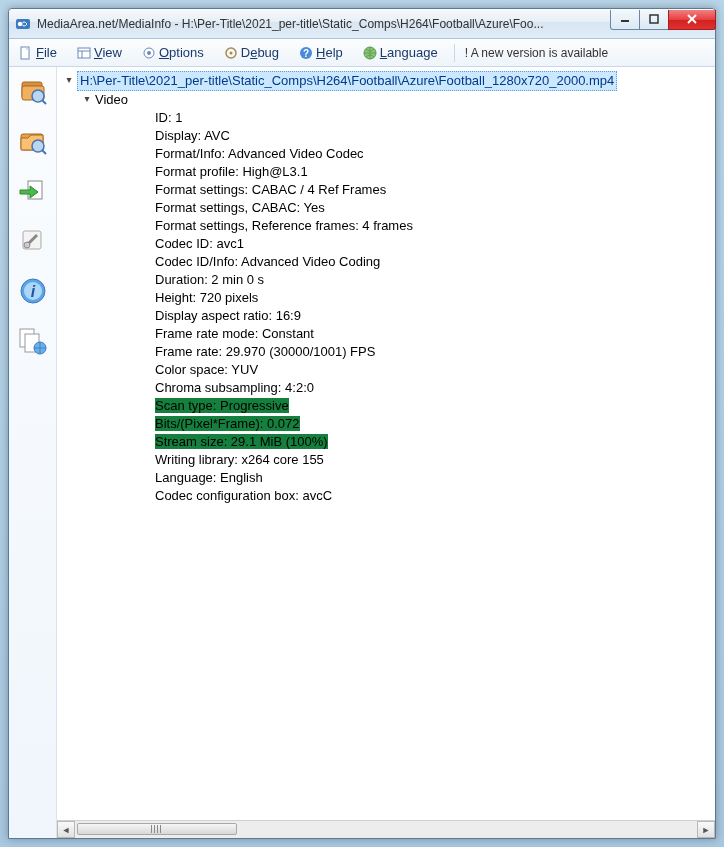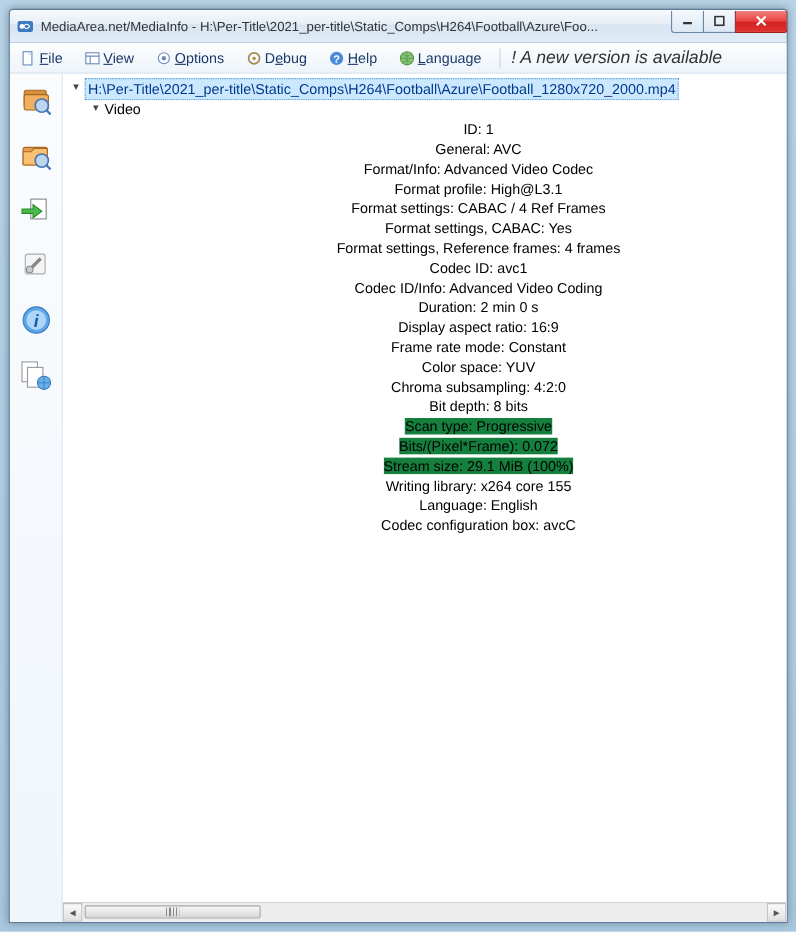--- a/index.html
+++ b/index.html
@@ -77,21 +77,21 @@
     align-items: center;
     gap: 3px;
     padding: 2px 6px;
     font-size: 13px;
     color: #1a3a6a;
     cursor: default;
   }
   .menu-item .micon { width:14px; height:14px; display:inline-flex; align-items:center; justify-content:center; }
   .menu-item u { text-decoration: underline; }
   .menu-sep { width:1px; height:18px; background:#c8d8e8; margin: 0 2px;}
-  .version-msg { font-size: 16px; color: #333; font-style: italic; }
+  .version-msg { font-size: 12px; color: #333; }
   .body {
     flex: 1;
     display: flex;
     overflow: hidden;
     background: #fff;
   }
   .sidebar {
     width: 48px;
     background: linear-gradient(to bottom, #fafcfe, #f0f6fc);
     border-right: 1px solid #d8e4f0;
@@ -114,21 +114,20 @@
   .tree-wrap {
     flex: 1;
     overflow: hidden;
     padding: 4px 0 0 0;
   }
   .tree {
     font-size: 13px;
     color: #000;
     line-height: 18px;
     white-space: nowrap;
-    text-align: center;
   }
   .node { display:flex; align-items:center; padding-left: 6px;}
   .node .toggle {
     width: 12px; height:12px;
     display:inline-flex; align-items:center; justify-content:center;
     color: #666;
     font-size: 10px;
     margin-right: 2px;
     transform: translateY(-1px);
   }
@@ -323,34 +322,35 @@
             <span class="toggle expanded"></span>
             <span class="label">H:\Per-Title\2021_per-title\Static_Comps\H264\Football\Azure\Football_1280x720_2000.mp4</span>
           </div>
           <div class="children">
             <div class="node">
               <span class="toggle expanded"></span>
               <span>Video</span>
             </div>
             <div class="children" id="video-props">
                 <div class="prop">ID: 1</div>
-                <div class="prop">General: AVC</div>
+                <div class="prop">Display: AVC</div>
                 <div class="prop">Format/Info: Advanced Video Codec</div>
                 <div class="prop">Format profile: High@L3.1</div>
                 <div class="prop">Format settings: CABAC / 4 Ref Frames</div>
                 <div class="prop">Format settings, CABAC: Yes</div>
                 <div class="prop">Format settings, Reference frames: 4 frames</div>
                 <div class="prop">Codec ID: avc1</div>
                 <div class="prop">Codec ID/Info: Advanced Video Coding</div>
                 <div class="prop">Duration: 2 min 0 s</div>
+                <div class="prop">Height: 720 pixels</div>
                 <div class="prop">Display aspect ratio: 16:9</div>
                 <div class="prop">Frame rate mode: Constant</div>
+                <div class="prop">Frame rate: 29.970 (30000/1001) FPS</div>
                 <div class="prop">Color space: YUV</div>
                 <div class="prop">Chroma subsampling: 4:2:0</div>
-                <div class="prop">Bit depth: 8 bits</div>
                 <div class="prop"><span class="highlight">Scan type: Progressive</span></div>
                 <div class="prop"><span class="highlight">Bits/(Pixel*Frame): 0.072</span></div>
                 <div class="prop"><span class="highlight">Stream size: 29.1 MiB (100%)</span></div>
                 <div class="prop">Writing library: x264 core 155</div>
                 <div class="prop">Language: English</div>
                 <div class="prop">Codec configuration box: avcC</div>
               </div>
           </div>
         </div>
       </div>

